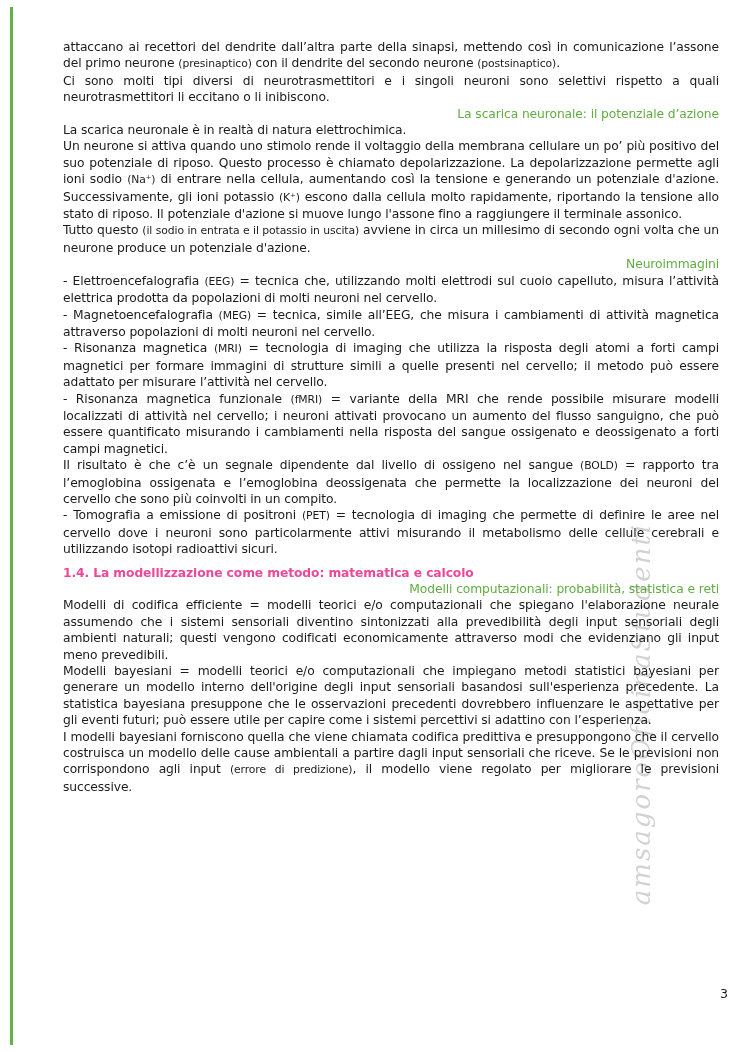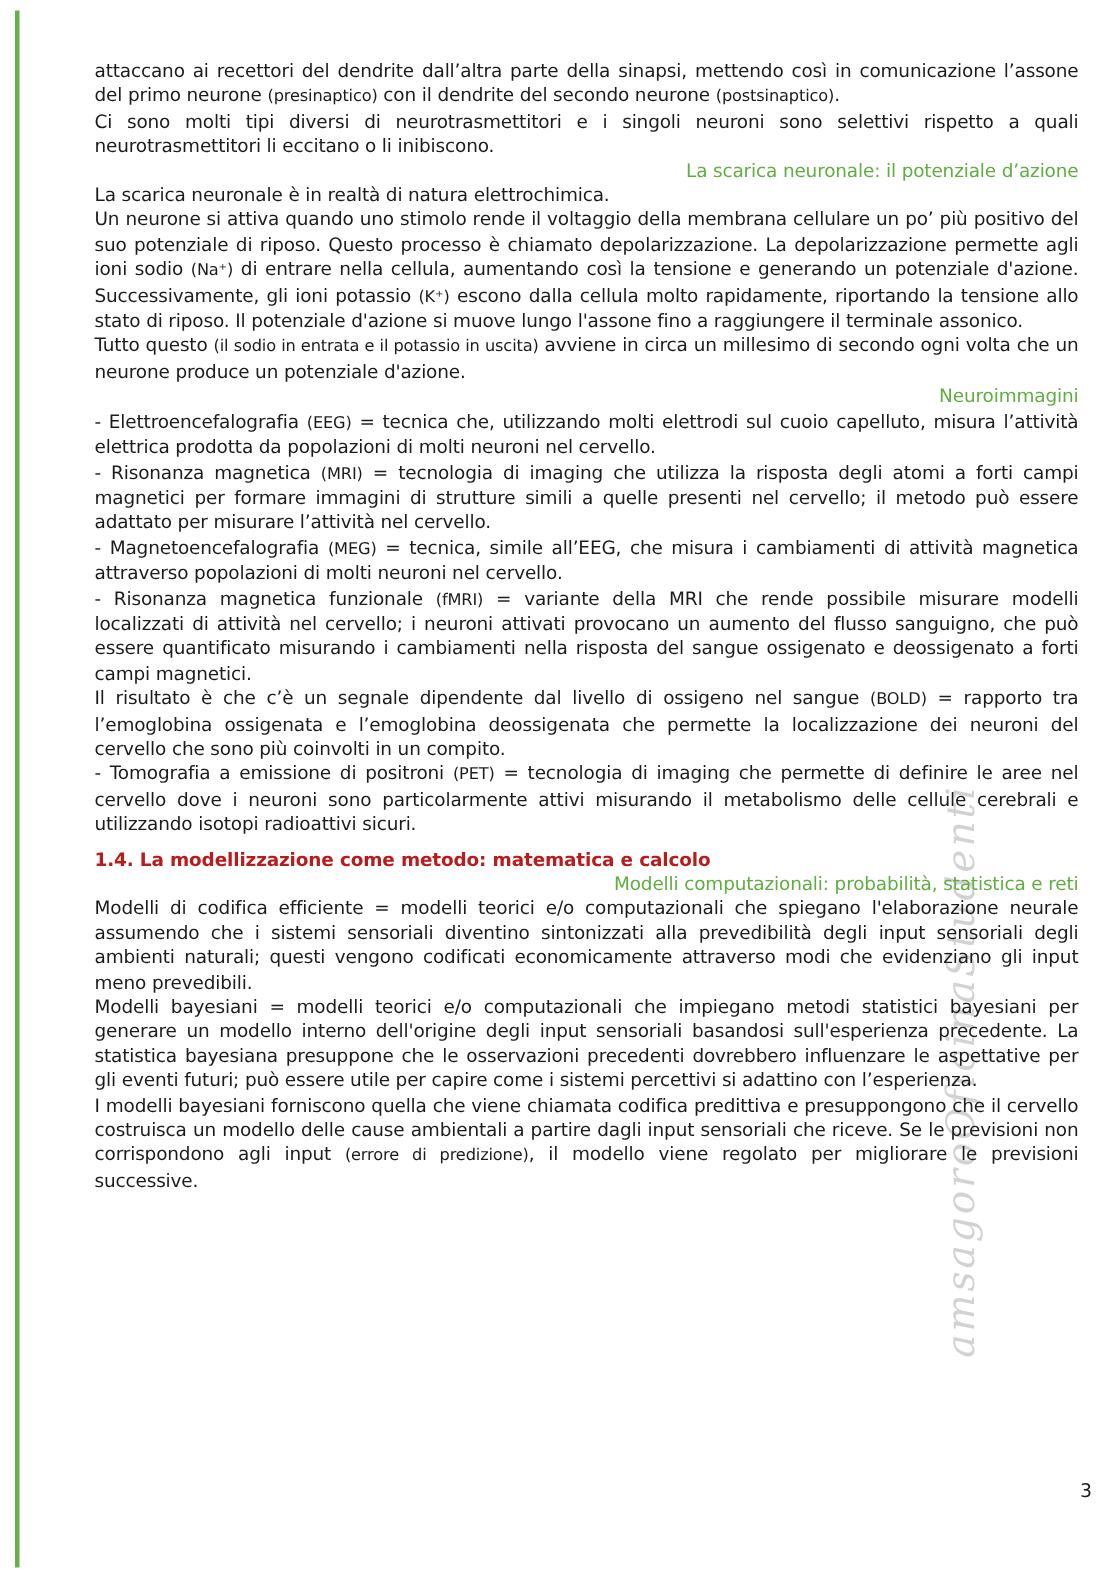--- a/index.html
+++ b/index.html
@@ -22,21 +22,21 @@
     width:656px;
     color:#1b1b1b;
     font-size:12.3px;
     line-height:16.4px;
     letter-spacing:-0.1px;
     text-align:justify;
   }
   .content p { margin:0; }
   .content .small { font-size:10.8px; }
   .h-green { color:#61ad42; text-align:right; }
-  .h-bold  { color:#b91c1c; font-weight:bold; margin-top:7px !important; text-align:left; }
+  .h-bold  { color:#ec4899; font-weight:bold; margin-top:7px !important; text-align:left; }
   .watermark {
     position:absolute;
     left:424px; top:696px;
     width:440px; height:36px;
     transform:rotate(-90deg);
     transform-origin:center center;
     color:rgba(125,125,125,0.35);
     font-family:"DejaVu Serif", serif;
     font-style:italic;
     font-size:26px;
@@ -60,22 +60,22 @@
   <div class="watermark">amsagoroOficinaStudenti</div>
   <div class="content" id="content">
       <p class="body"><span>attaccano ai recettori del dendrite dall’altra parte della sinapsi, mettendo così in comunicazione l’assone del primo neurone </span><span class="small">(presinaptico)</span><span> con il dendrite del secondo neurone </span><span class="small">(postsinaptico)</span><span>.</span></p>
       <p class="body"><span>Ci sono molti tipi diversi di neurotrasmettitori e i singoli neuroni sono selettivi rispetto a quali neurotrasmettitori li eccitano o li inibiscono.</span></p>
       <p class="h-green"><span>La scarica neuronale: il potenziale d’azione</span></p>
       <p class="body"><span>La scarica neuronale è in realtà di natura elettrochimica.</span></p>
       <p class="body"><span>Un neurone si attiva quando uno stimolo rende il voltaggio della membrana cellulare un po’ più positivo del suo potenziale di riposo. Questo processo è chiamato depolarizzazione. La depolarizzazione permette agli ioni sodio </span><span class="small">(Na⁺)</span><span> di entrare nella cellula, aumentando così la tensione e generando un potenziale d'azione. Successivamente, gli ioni potassio </span><span class="small">(K⁺)</span><span> escono dalla cellula molto rapidamente, riportando la tensione allo stato di riposo. Il potenziale d'azione si muove lungo l'assone fino a raggiungere il terminale assonico.</span></p>
       <p class="body"><span>Tutto questo </span><span class="small">(il sodio in entrata e il potassio in uscita)</span><span> avviene in circa un millesimo di secondo ogni volta che un neurone produce un potenziale d'azione.</span></p>
       <p class="h-green"><span>Neuroimmagini</span></p>
       <p class="body"><span>- Elettroencefalografia </span><span class="small">(EEG)</span><span> = tecnica che, utilizzando molti elettrodi sul cuoio capelluto, misura l’attività elettrica prodotta da popolazioni di molti neuroni nel cervello.</span></p>
+      <p class="body"><span>- Magnetoencefalografia </span><span class="small">(MEG)</span><span> = tecnica, simile all’EEG, che misura i cambiamenti di attività magnetica attraverso popolazioni di molti neuroni nel cervello.</span></p>
       <p class="body"><span>- Risonanza magnetica </span><span class="small">(MRI)</span><span> = tecnologia di imaging che utilizza la risposta degli atomi a forti campi magnetici per formare immagini di strutture simili a quelle presenti nel cervello; il metodo può essere adattato per misurare l’attività nel cervello.</span></p>
-      <p class="body"><span>- Magnetoencefalografia </span><span class="small">(MEG)</span><span> = tecnica, simile all’EEG, che misura i cambiamenti di attività magnetica attraverso popolazioni di molti neuroni nel cervello.</span></p>
       <p class="body"><span>- Risonanza magnetica funzionale </span><span class="small">(fMRI)</span><span> = variante della MRI che rende possibile misurare modelli localizzati di attività nel cervello; i neuroni attivati provocano un aumento del flusso sanguigno, che può essere quantificato misurando i cambiamenti nella risposta del sangue ossigenato e deossigenato a forti campi magnetici.</span></p>
       <p class="body"><span>Il risultato è che c’è un segnale dipendente dal livello di ossigeno nel sangue </span><span class="small">(BOLD)</span><span> = rapporto tra l’emoglobina ossigenata e l’emoglobina deossigenata che permette la localizzazione dei neuroni del cervello che sono più coinvolti in un compito.</span></p>
       <p class="body"><span>- Tomografia a emissione di positroni </span><span class="small">(PET)</span><span> = tecnologia di imaging che permette di definire le aree nel cervello dove i neuroni sono particolarmente attivi misurando il metabolismo delle cellule cerebrali e utilizzando isotopi radioattivi sicuri.</span></p>
       <p class="h-bold"><span>1.4. La modellizzazione come metodo: matematica e calcolo</span></p>
       <p class="h-green"><span>Modelli computazionali: probabilità, statistica e reti</span></p>
       <p class="body"><span>Modelli di codifica efficiente = modelli teorici e/o computazionali che spiegano l'elaborazione neurale assumendo che i sistemi sensoriali diventino sintonizzati alla prevedibilità degli input sensoriali degli ambienti naturali; questi vengono codificati economicamente attraverso modi che evidenziano gli input meno prevedibili.</span></p>
       <p class="body"><span>Modelli bayesiani = modelli teorici e/o computazionali che impiegano metodi statistici bayesiani per generare un modello interno dell'origine degli input sensoriali basandosi sull'esperienza precedente. La statistica bayesiana presuppone che le osservazioni precedenti dovrebbero influenzare le aspettative per gli eventi futuri; può essere utile per capire come i sistemi percettivi si adattino con l’esperienza.</span></p>
       <p class="body"><span>I modelli bayesiani forniscono quella che viene chiamata codifica predittiva e presuppongono che il cervello costruisca un modello delle cause ambientali a partire dagli input sensoriali che riceve. Se le previsioni non corrispondono agli input </span><span class="small">(errore di predizione)</span><span>, il modello viene regolato per migliorare le previsioni successive.</span></p>
     </div>
   <div class="page-number">3</div>

